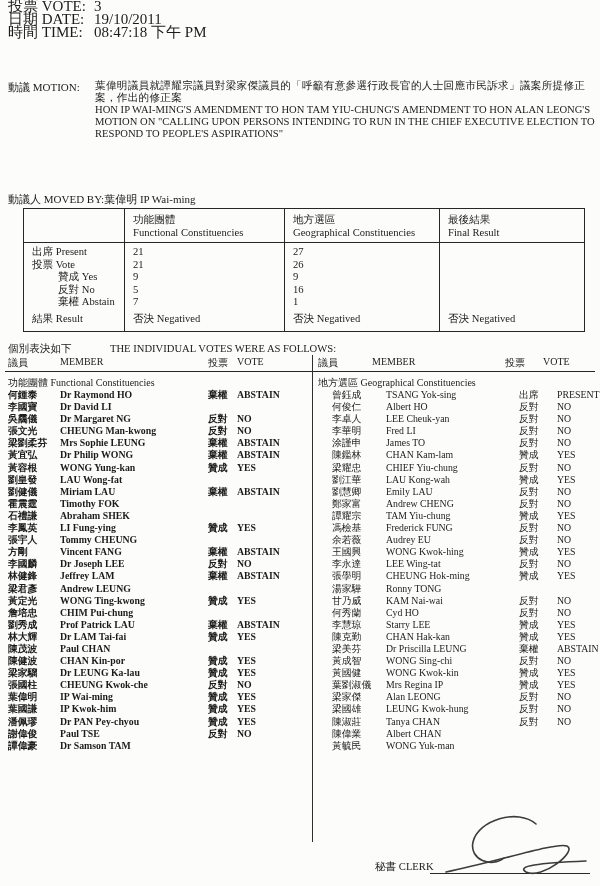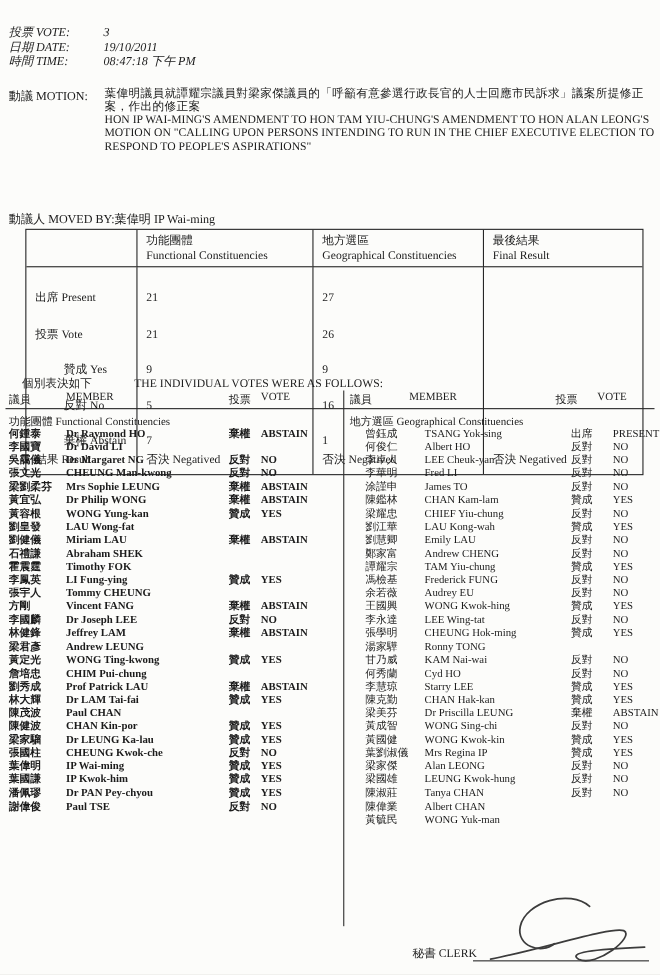--- a/index.html
+++ b/index.html
@@ -3,45 +3,45 @@
 <meta charset="utf-8">
 <style>
   html,body{margin:0;padding:0;background:#e9e9e6;}
   .page{
     position:relative;width:600px;height:886px;margin:0 auto;
     background:#fcfcfa;color:#1b1b1b;
     font-family:"Liberation Serif","DejaVu Serif",serif;
     overflow:hidden;
   }
   
-  .info{position:absolute;left:8px;top:24px;font-size:11px;line-height:13.2px;font-style:italic;}
+  .info{position:absolute;left:8px;top:0;font-size:15px;line-height:13.2px;}
   .info-row .lab{display:inline-block;width:86px;}
   
   .motion-label{position:absolute;left:8px;top:80px;font-size:11px;}
   .motion-text{position:absolute;left:95px;top:80px;width:500px;font-size:10.6px;line-height:12px;}
   .motion-text .zh{letter-spacing:.3px;}
   
   .movedby{position:absolute;left:8px;top:192px;font-size:11px;}
   .movedby .name{}
   
   .summary{
     position:absolute;left:23px;top:208px;width:560px;
     display:grid;grid-template-columns:100px 160px 155px 145px;
     border:1.4px solid #262626;font-size:10.6px;
   }
   .summary > div{box-sizing:border-box;}
   .s-h{padding:4px 4px 3px 8px;border-bottom:1.6px solid #262626;line-height:13px;min-height:32px;}
   .s-b{padding:3px 4px 5px 8px;}
   .bl{border-left:1px solid #262626;}
-  .s-line{height:12.6px;line-height:12.6px;white-space:pre;margin-top:20px;}
+  .s-line{height:12.6px;line-height:12.6px;white-space:pre;}
   .s-line.indent{padding-left:26px;}
   .s-line.last{margin-top:4px;}
   
   .votes-intro{position:absolute;left:8px;top:342px;font-size:10.6px;}
-  .votes-intro .zh{display:inline-block;width:102px;margin-left:12px;}
+  .votes-intro .zh{display:inline-block;width:102px;}
   .vgrid-l{display:grid;grid-template-columns:52px 148px 29px 68px;}
   .vgrid-r{display:grid;grid-template-columns:54px 133px 38px 47px;}
   .vhead-l{position:absolute;left:8px;top:356px;width:297px;font-size:10px;}
   .vhead-r{position:absolute;left:318px;top:356px;width:272px;font-size:10px;}
   .head-rule{position:absolute;left:5px;top:371px;width:590px;border-top:1.3px solid #262626;height:0;}
   .vsection-l{position:absolute;left:8px;top:376px;font-size:10px;}
   .vsection-r{position:absolute;left:318px;top:376px;font-size:10px;}
   .vlist-l{position:absolute;left:8px;top:389px;width:297px;font-weight:bold;}
   .vlist-r{position:absolute;left:332px;top:389px;width:272px;}
   .vrow{height:12.1px;line-height:12.1px;font-size:9.8px;}
@@ -196,32 +196,32 @@
         <span></span>
         <span></span>
       </div>
       <div class="vrow vgrid-l">
         <span>劉健儀</span>
         <span>Miriam LAU</span>
         <span>棄權</span>
         <span>ABSTAIN</span>
       </div>
       <div class="vrow vgrid-l">
+        <span>霍震霆</span>
+        <span>Timothy FOK</span>
+        <span></span>
+        <span></span>
+      </div>
+      <div class="vrow vgrid-l">
         <span>石禮謙</span>
         <span>Abraham SHEK</span>
         <span></span>
         <span></span>
       </div>
       <div class="vrow vgrid-l">
-        <span>霍震霆</span>
-        <span>Timothy FOK</span>
-        <span></span>
-        <span></span>
-      </div>
-      <div class="vrow vgrid-l">
         <span>李鳳英</span>
         <span>LI Fung-ying</span>
         <span>贊成</span>
         <span>YES</span>
       </div>
       <div class="vrow vgrid-l">
         <span>張宇人</span>
         <span>Tommy CHEUNG</span>
         <span></span>
         <span></span>
@@ -314,20 +314,26 @@
         <span>潘佩璆</span>
         <span>Dr PAN Pey-chyou</span>
         <span>贊成</span>
         <span>YES</span>
       </div>
       <div class="vrow vgrid-l">
         <span>謝偉俊</span>
         <span>Paul TSE</span>
         <span>反對</span>
         <span>NO</span>
+      </div>
+      <div class="vrow vgrid-l">
+        <span>譚偉豪</span>
+        <span>Dr Samson TAM</span>
+        <span></span>
+        <span></span>
       </div>
     </div>
   <div class="vlist-r" id="list-right">
       <div class="vrow vgrid-r">
         <span>曾鈺成</span>
         <span>TSANG Yok-sing</span>
         <span>出席</span>
         <span>PRESENT</span>
       </div>
       <div class="vrow vgrid-r">

